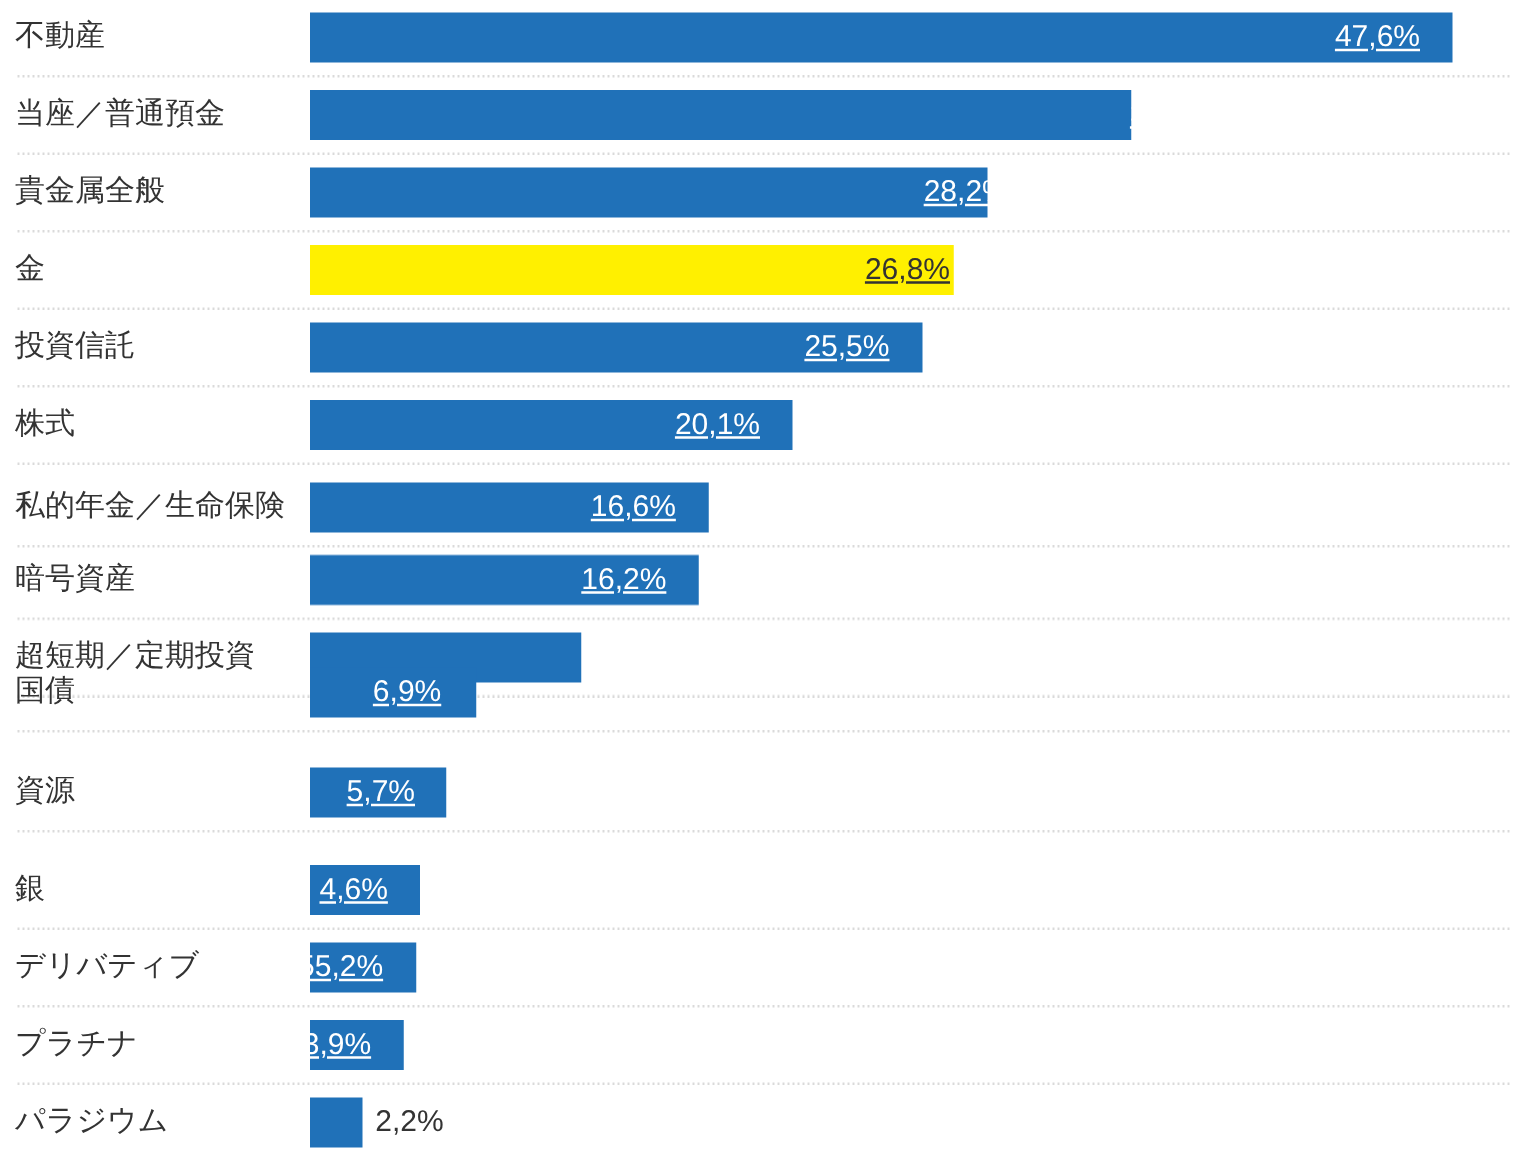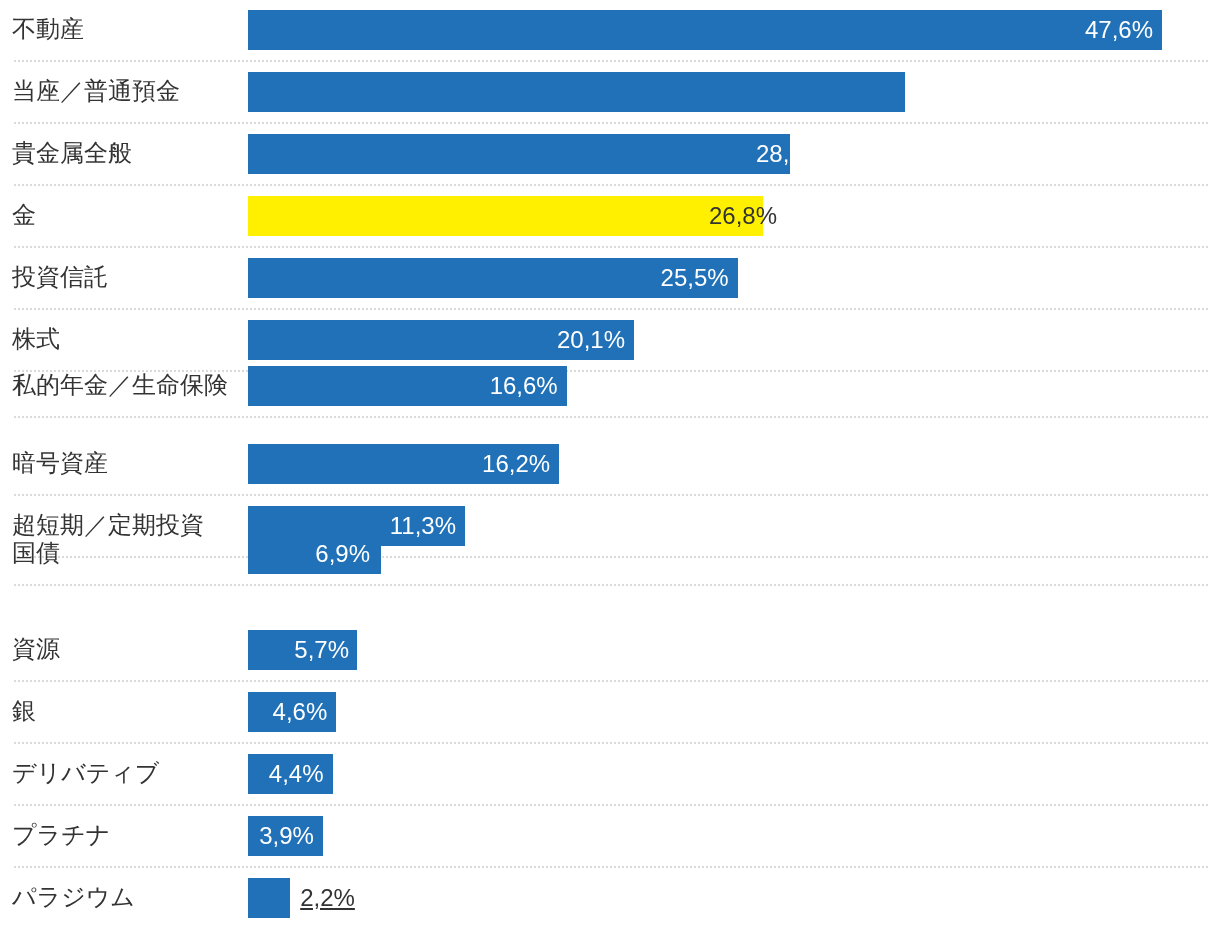--- a/index.html
+++ b/index.html
@@ -83,29 +83,29 @@
     align-items: center;
     font-size: 24px;
     line-height: 1;
     white-space: nowrap;
     transform: translateZ(0);
   }
   .val.inside {
     left: 248px;
     box-sizing: border-box;
     justify-content: flex-end;
-    padding-right: 9px;
+    padding-right: 26px;
     color: var(--c-value-inside);
+    text-decoration: underline;
   }
   .val.inside.dark {
     color: var(--c-text);
   }
   .val.outside {
     color: var(--c-text);
-    text-decoration: underline;
   }
 </style>
 </head>
 <body>
 
 <div id="chart">
     <div class="row" style="top:0px">
       <div class="cat">不動産</div>
       <div class="bar" style="width:914.0px"></div>
       <div class="val inside" style="width:914.0px">47,6%</div>
@@ -134,60 +134,59 @@
       <div class="bar" style="width:489.6px"></div>
       <div class="val inside" style="width:489.6px">25,5%</div>
       <div class="rule"></div>
     </div>
     <div class="row" style="top:310px">
       <div class="cat">株式</div>
       <div class="bar" style="width:386.0px"></div>
       <div class="val inside" style="width:386.0px">20,1%</div>
       <div class="rule"></div>
     </div>
-    <div class="row" style="top:356px">
+    <div class="row" style="top:376px">
       <div class="cat">私的年金／生命保険</div>
       <div class="bar" style="width:318.7px"></div>
       <div class="val inside" style="width:318.7px">16,6%</div>
       <div class="rule"></div>
     </div>
     <div class="row" style="top:434px">
       <div class="cat">暗号資産</div>
       <div class="bar" style="width:311.1px"></div>
       <div class="val inside" style="width:311.1px">16,2%</div>
       <div class="rule"></div>
     </div>
     <div class="row" style="top:496px">
       <div class="cat">超短期／定期投資</div>
       <div class="bar" style="width:217.0px"></div>
-      <div class="val inside" style="width:217.0px">11,3%</div>
       <div class="rule"></div>
     </div>
     <div class="row" style="top:524px">
       <div class="cat">国債</div>
       <div class="bar" style="width:132.5px"></div>
       <div class="val inside" style="width:131px">6,9%</div>
       <div class="rule"></div>
     </div>
-    <div class="row" style="top:620px">
+    <div class="row" style="top:604px">
       <div class="cat">資源</div>
       <div class="bar" style="width:109.4px"></div>
       <div class="val inside" style="width:110px">5,7%</div>
       <div class="rule"></div>
     </div>
     <div class="row" style="top:682px">
       <div class="cat">銀</div>
       <div class="bar" style="width:88.3px"></div>
       <div class="val inside" style="width:88.3px">4,6%</div>
       <div class="rule"></div>
     </div>
     <div class="row" style="top:744px">
       <div class="cat">デリバティブ</div>
       <div class="bar" style="width:84.5px"></div>
-      <div class="val inside" style="width:84.5px">4,4%</div>
+      <div class="val inside" style="width:84.5px">55,2%</div>
       <div class="rule"></div>
     </div>
     <div class="row" style="top:806px">
       <div class="cat">プラチナ</div>
       <div class="bar" style="width:74.9px"></div>
       <div class="val inside" style="width:74.9px">3,9%</div>
       <div class="rule"></div>
     </div>
     <div class="row" style="top:868px">
       <div class="cat">パラジウム</div>

